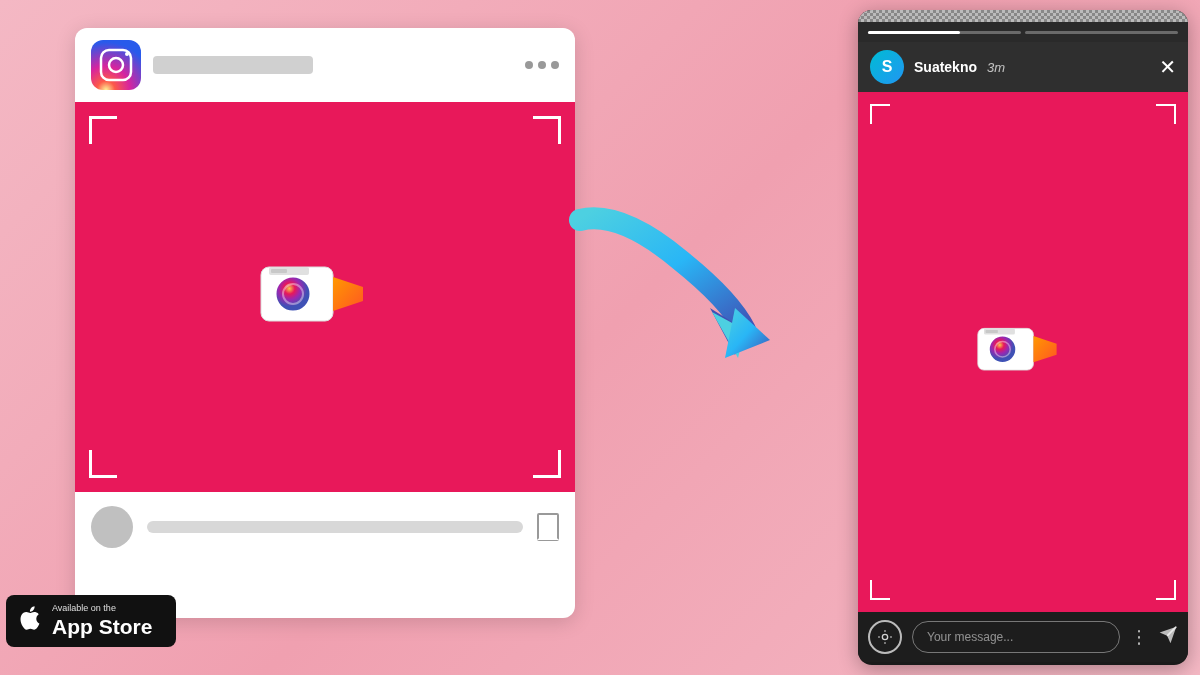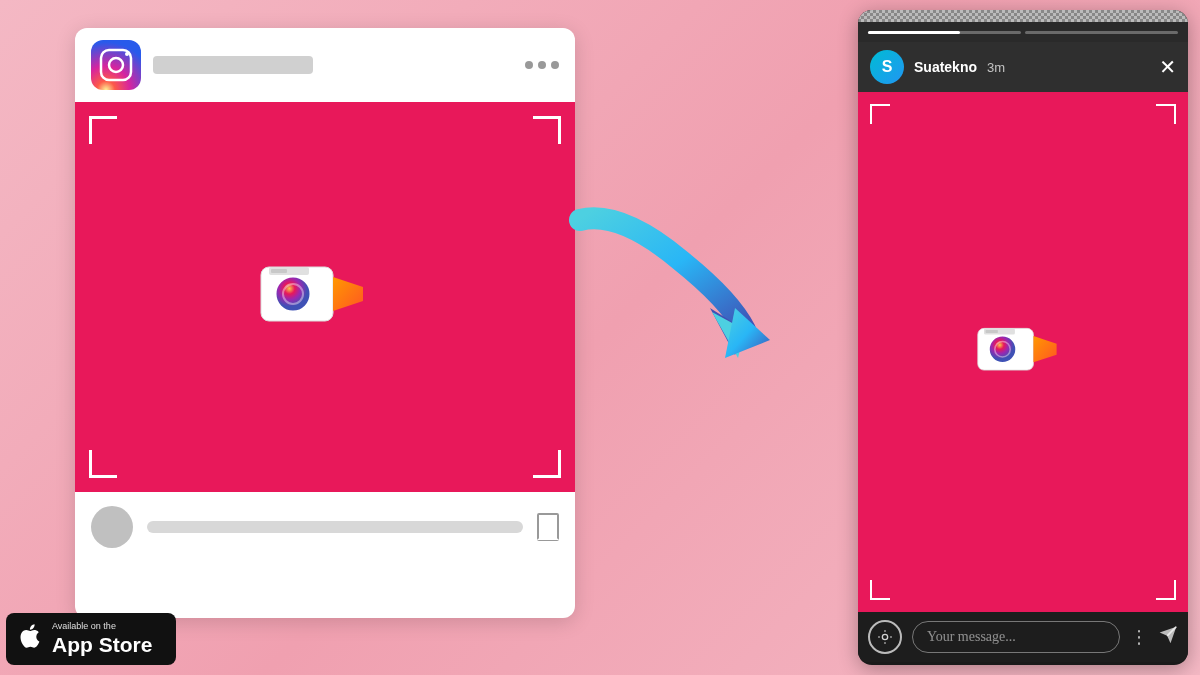--- a/index.html
+++ b/index.html
@@ -193,20 +193,21 @@
 
     .story-username {
       color: white;
       font-weight: 600;
       font-size: 14px;
     }
 
     .story-time {
       color: rgba(255,255,255,0.7);
       font-size: 13px;
+      font-style: italic;
     }
 
     .story-close {
       margin-left: auto;
       color: white;
       font-size: 20px;
       cursor: pointer;
     }
 
     .story-content {
@@ -278,21 +279,21 @@
       left: 560px;
       top: 200px;
       width: 200px;
       height: 180px;
     }
 
     
     .badges {
       position: absolute;
       left: 6px;
-      bottom: 10px;
+      bottom: 28px;
       display: flex;
       flex-direction: column;
       gap: 6px;
     }
 
     .badge {
       width: 170px;
       height: 52px;
       background: #111;
       border-radius: 8px;
@@ -461,21 +462,21 @@
 
   <div class="story-footer">
     <div class="story-cam-btn">
       <svg width="16" height="16" viewBox="0 0 24 24" fill="none" stroke="rgba(255,255,255,0.8)" stroke-width="2">
         <circle cx="12" cy="12" r="4"></circle>
         <path d="M2 12h2M20 12h2M12 2v2M12 20v2"></path>
       </svg>
     </div>
 
     <div class="story-msg-input">
-      <span style="font-size:14px; color:rgba(255,255,255,0.5);font-family:Liberation Serif, serif;">Your message...</span>
+      <span style="font-size:12px; color:rgba(255,255,255,0.5);">Your message...</span>
     </div>
 
     <span class="story-dots-btn">⋮</span>
     <span class="story-send-btn">
       <svg width="20" height="20" viewBox="0 0 24 24" fill="none" stroke="rgba(255,255,255,0.7)" stroke-width="2">
         <line x1="22" y1="2" x2="11" y2="13"></line>
         <polygon points="22 2 15 22 11 13 2 9 22 2" fill="rgba(255,255,255,0.7)" stroke="none"></polygon>
       </svg>
     </span>
   </div>

